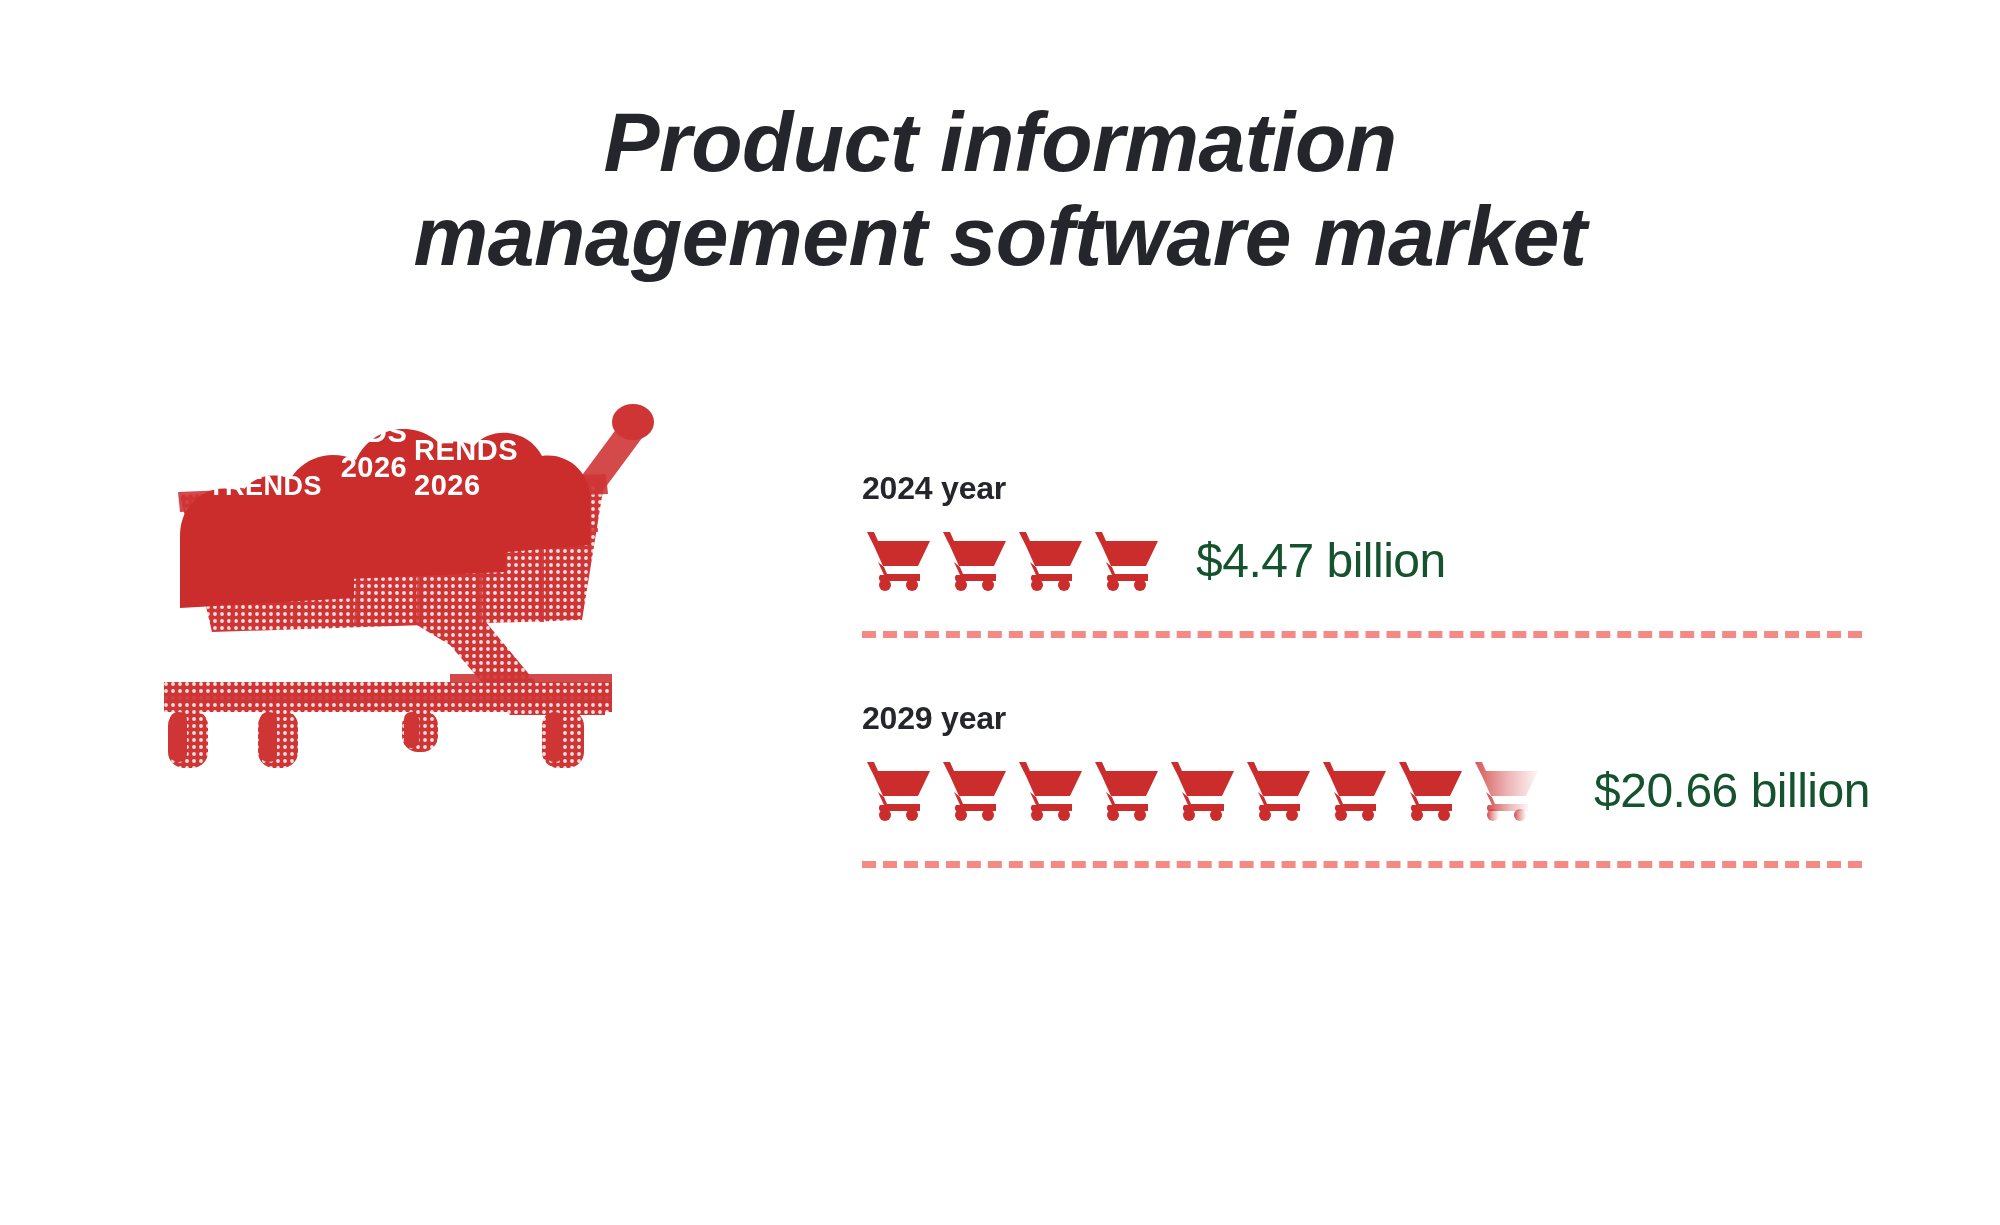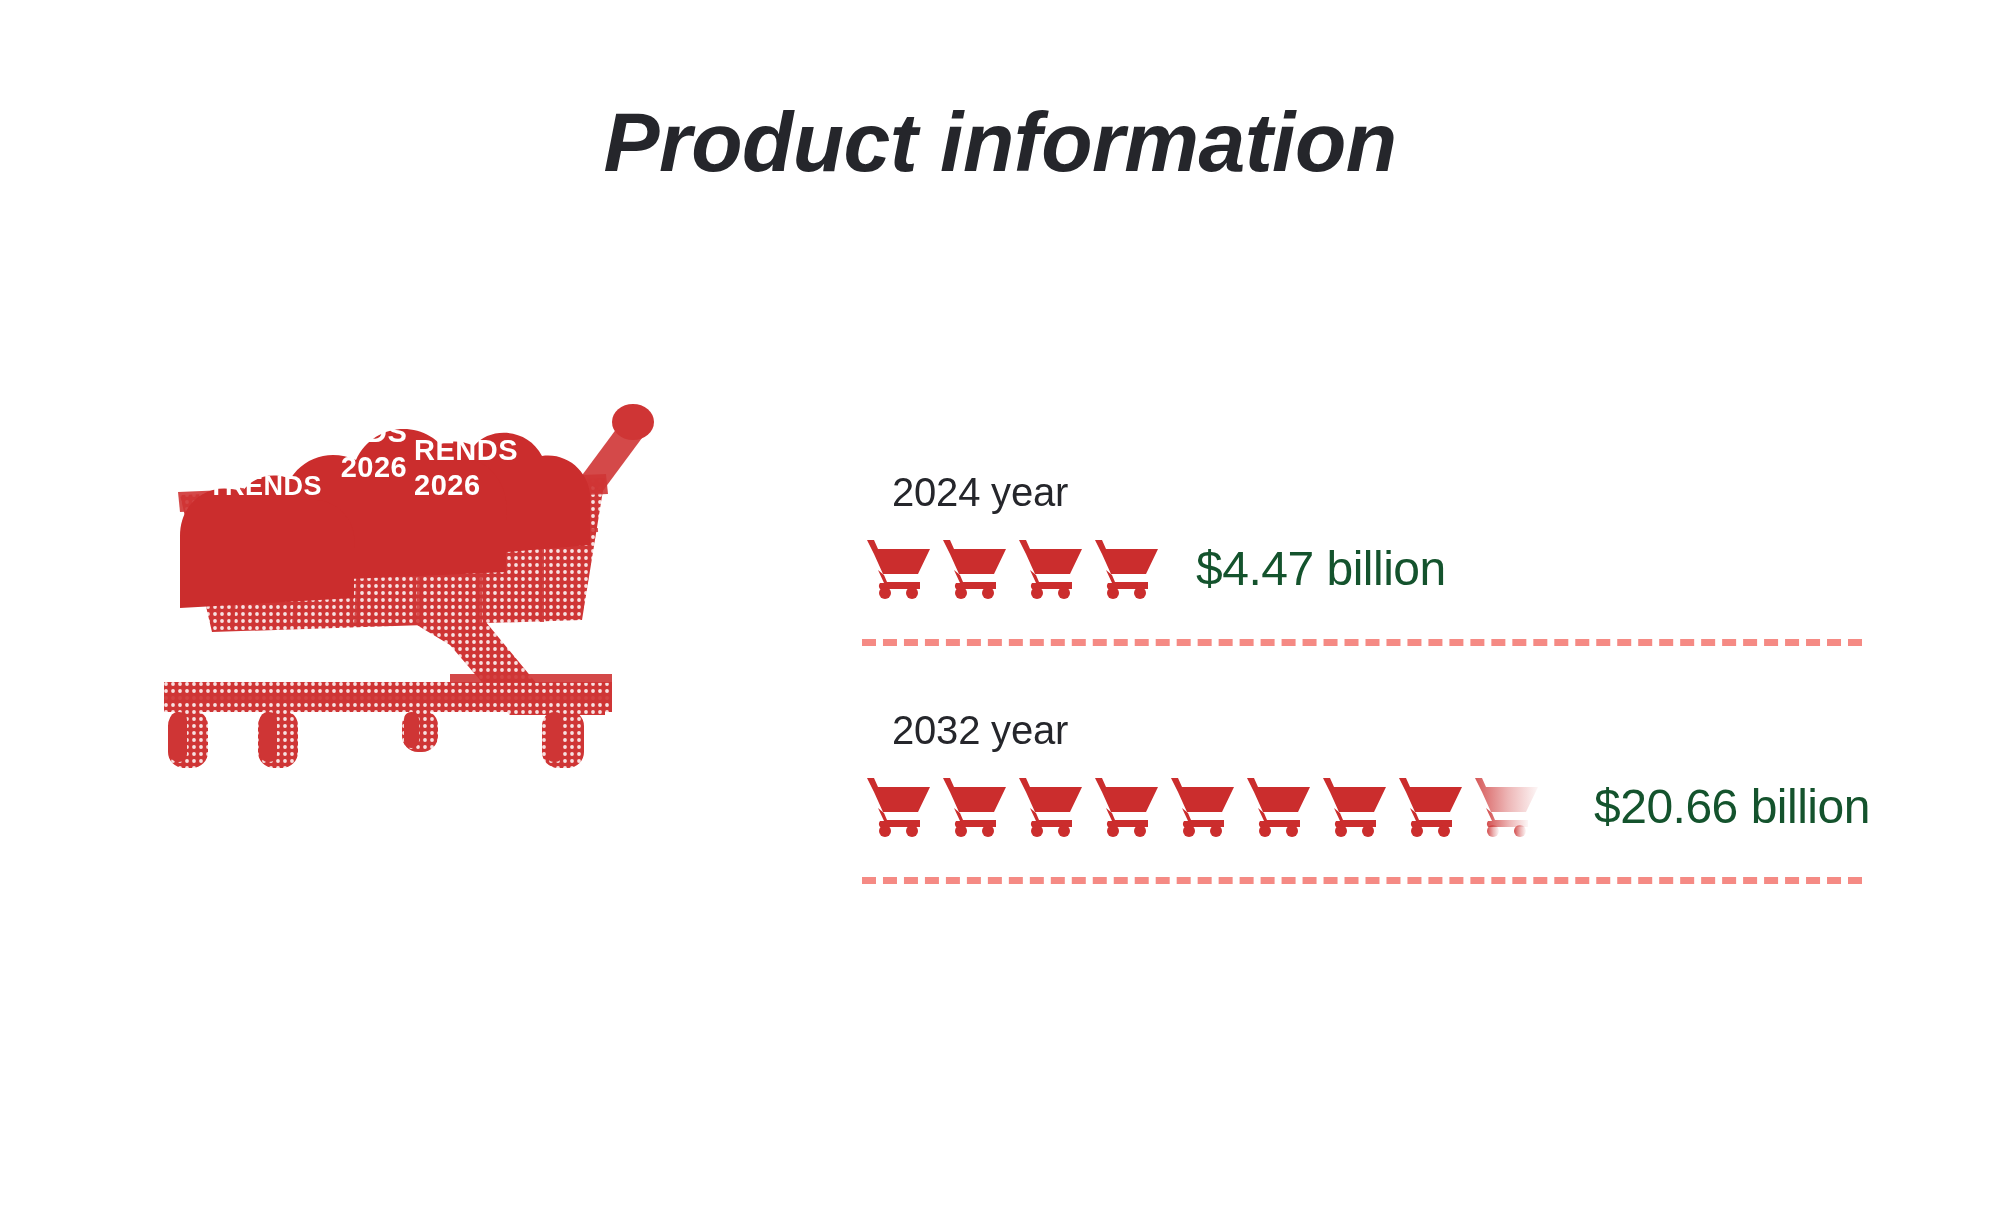--- a/index.html
+++ b/index.html
@@ -52,26 +52,25 @@
   .heart-label.big { font-size:29px; }
   .hl-1 { left:58px; top:110px; }
   .hl-2 { left:135px; top:55px; text-align:right; }
   .hl-3 { left:264px; top:73px; }
 
   
   .panel { position:absolute; left:862px; top:470px; width:1000px; }
 
   .row { position:relative; }
   .row-year {
-    font-size:40px;
-    font-weight:400;
+    font-size:32px;
+    font-weight:700;
     color:#25262b;
     letter-spacing:-0.2px;
     margin-bottom:22px;
-    margin-left:30px;
   }
   .row-body { display:flex; align-items:center; }
   .carts { display:flex; align-items:center; }
   .cart-slot { width:76px; height:62px; display:block; flex:0 0 auto; }
   .cart-slot svg { display:block; width:76px; height:62px; }
   .row-value {
     font-size:48px;
     font-weight:400;
     color:#14532d;
     letter-spacing:-0.5px;
@@ -88,20 +87,21 @@
   }
   .gap { height:62px; }
 </style>
 </head>
 <body>
 
 <div class="stage">
 
   <div class="title-block">
     <span class="title-line">Product information</span>
+    <span class="title-line">management software market</span>
   </div>
 
   <div class="illustration">
 
     <svg class="illu-svg" viewBox="0 0 520 470" xmlns="http://www.w3.org/2000/svg">
       <defs>
 
         <pattern id="dots" width="7" height="7" patternUnits="userSpaceOnUse">
           <rect width="7" height="7" fill="#cf3535"></rect>
           <circle cx="2" cy="2" r="1.9" fill="#ffffff" opacity="0.85"></circle>
@@ -272,21 +272,21 @@
             </span>
           </div>
         <div class="row-value">$4.47 billion</div>
       </div>
       <div class="divider"></div>
     </div>
 
     <div class="gap"></div>
 
     <div class="row row-2032">
-      <div class="row-year">2032 year</div>
+      <div class="row-year">2029 year</div>
       <div class="row-body">
         <div class="carts" id="carts-2032">
             <span class="cart-slot">
               <svg viewBox="0 0 76 62" xmlns="http://www.w3.org/2000/svg">
                 <defs>
                   <linearGradient id="fade-r1-0" x1="0" y1="0" x2="1" y2="0">
                     <stop offset="0%" stop-color="#cb2d2d" stop-opacity="0.85"></stop>
                     <stop offset="55%" stop-color="#cb2d2d" stop-opacity="0.35"></stop>
                     <stop offset="100%" stop-color="#cb2d2d" stop-opacity="0.04"></stop>
                   </linearGradient>

